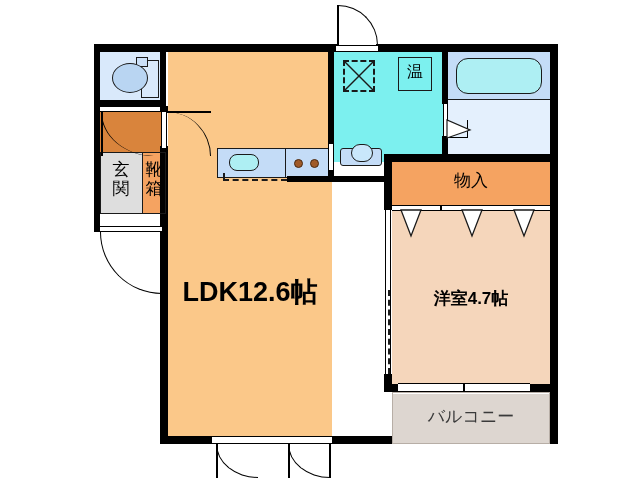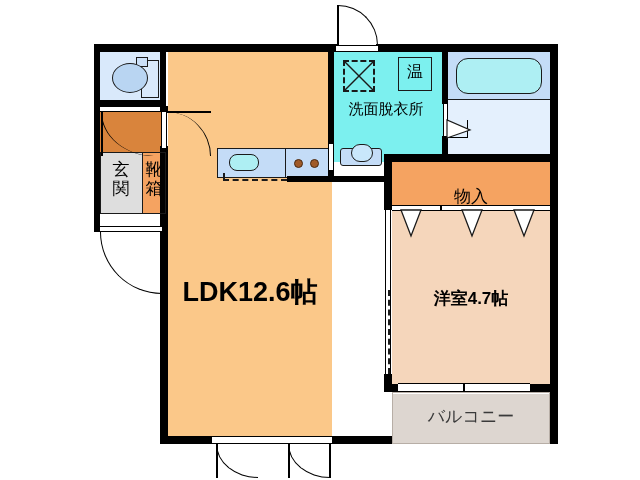--- a/index.html
+++ b/index.html
@@ -294,23 +294,22 @@
   <svg class="diag" style="left:392px; top:210px;" width="158" height="28" viewBox="0 0 158 28">
     <polygon points="9,0 29,0 19,26" fill="#ffffff" stroke="#1a1a1a" stroke-width="1.3"></polygon>
     <polygon points="70,0 90,0 80,26" fill="#ffffff" stroke="#1a1a1a" stroke-width="1.3"></polygon>
     <polygon points="122,0 142,0 132,26" fill="#ffffff" stroke="#1a1a1a" stroke-width="1.3"></polygon>
   </svg>
 
   <div class="label lbl-ldk" style="left:168px; top:278px; width:164px;">LDK12.6帖</div>
 
   <div class="label lbl-bedroom" style="left:392px; top:290px; width:158px;">洋室4.7帖</div>
 
-  <div class="label lbl-closet" style="left:392px; top:172px; width:158px;margin-top:16px;">物入</div>
-
-  <div class="label lbl-washroom" style="left:330px; top:101px; width:112px;">洗面脫衣所</div>
+  <div class="label lbl-closet" style="left:392px; top:172px; width:158px;">物入</div>
+
 
   <div class="label lbl-genkan" style="left:100px; top:160px; width:42px;">玄
 関</div>
 
   <div class="label lbl-shoebox" style="left:142px; top:160px; width:24px;">靴
 箱</div>
 
   <div class="label lbl-balcony" style="left:392px; top:408px; width:158px;">バルコニー</div>
 
 </div>

